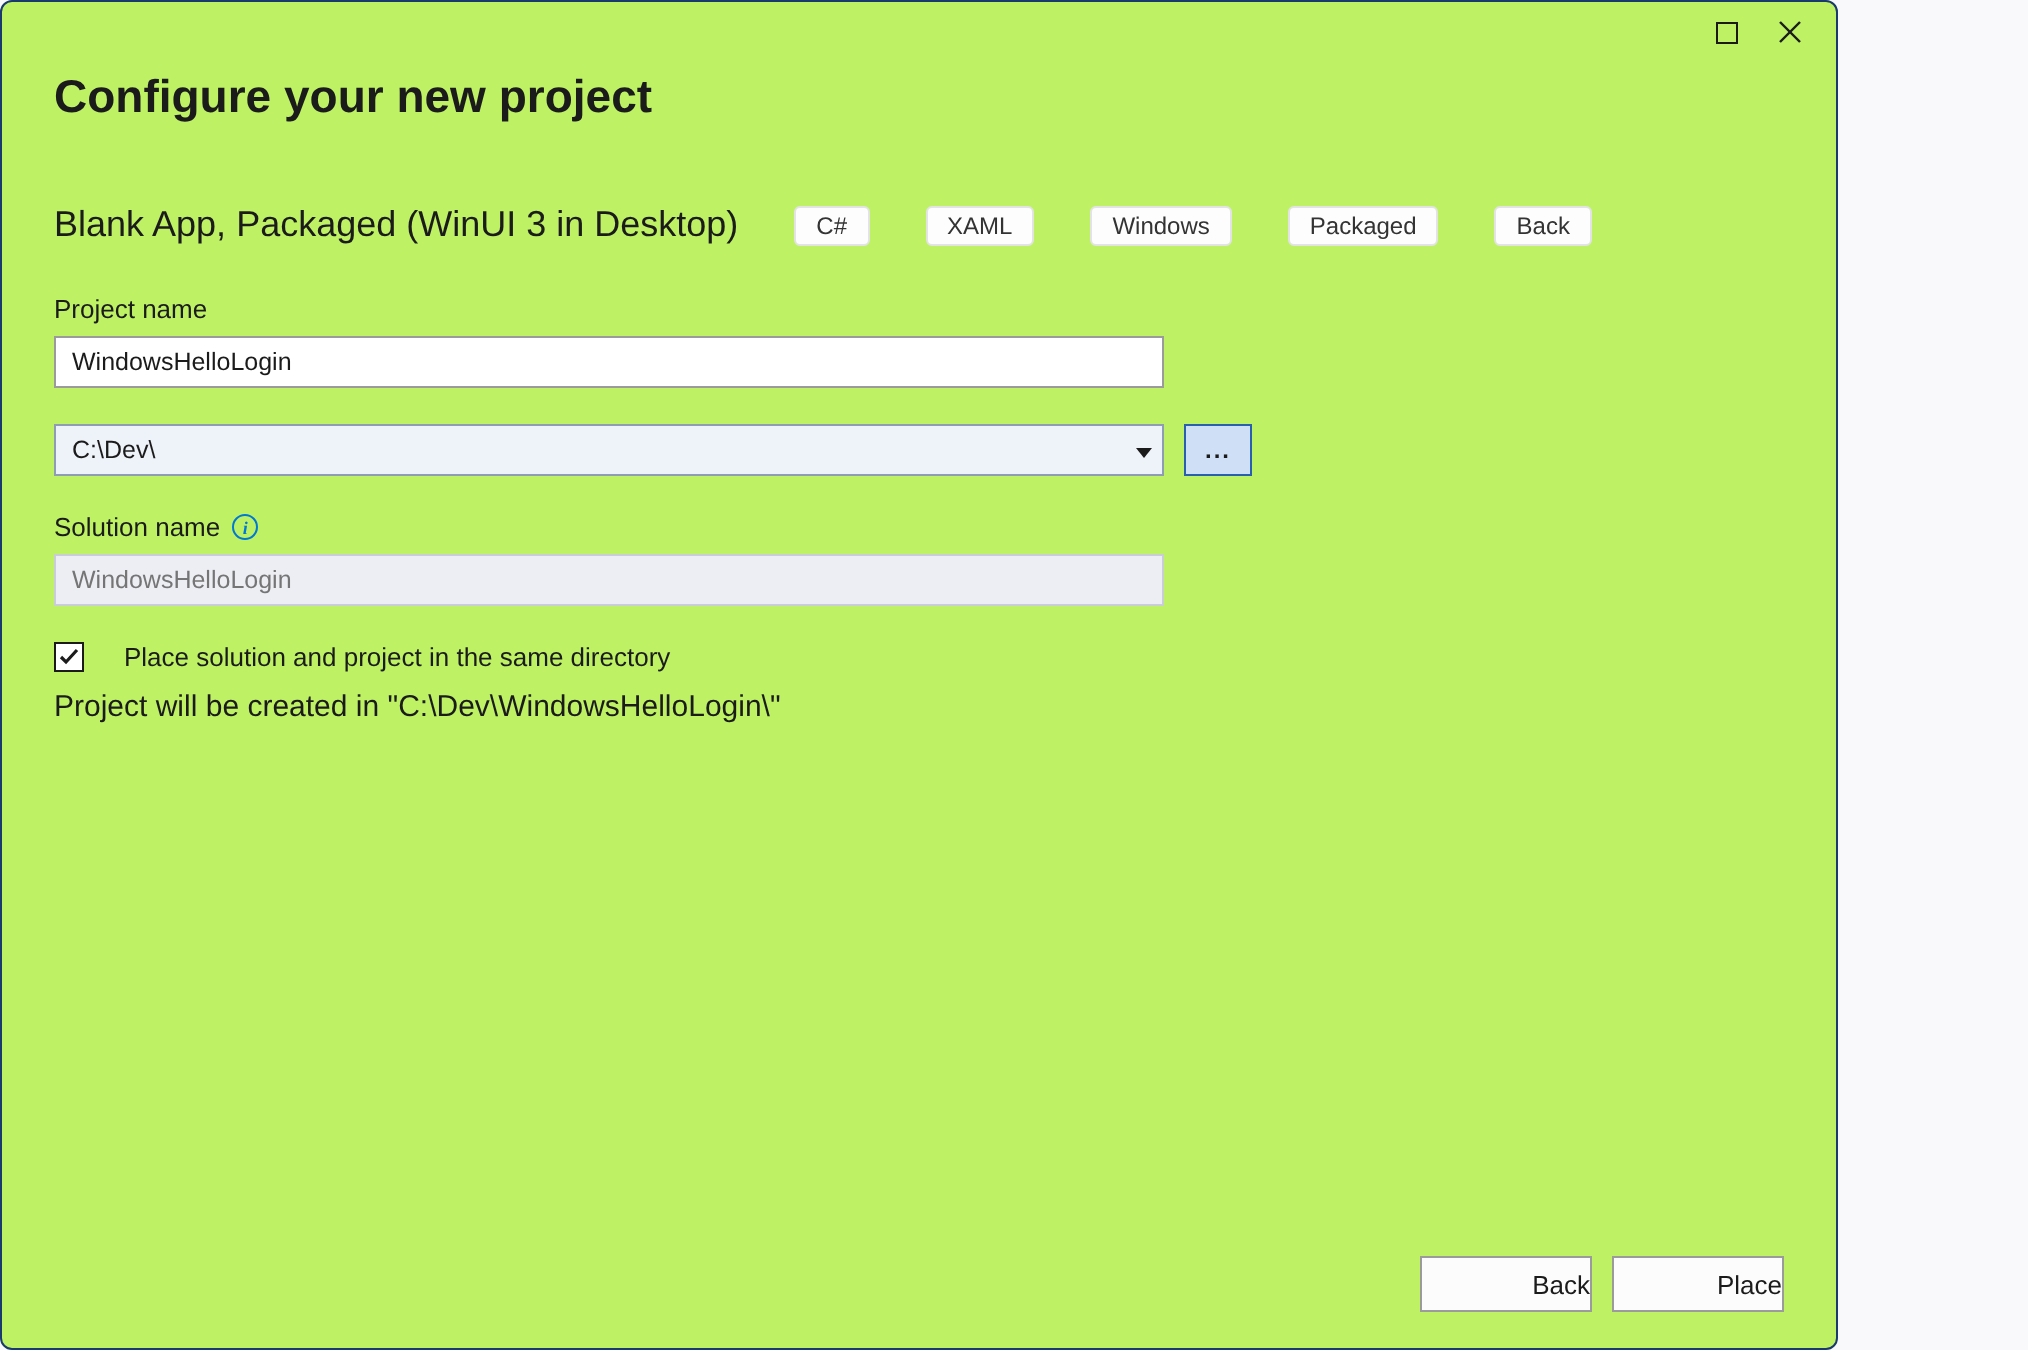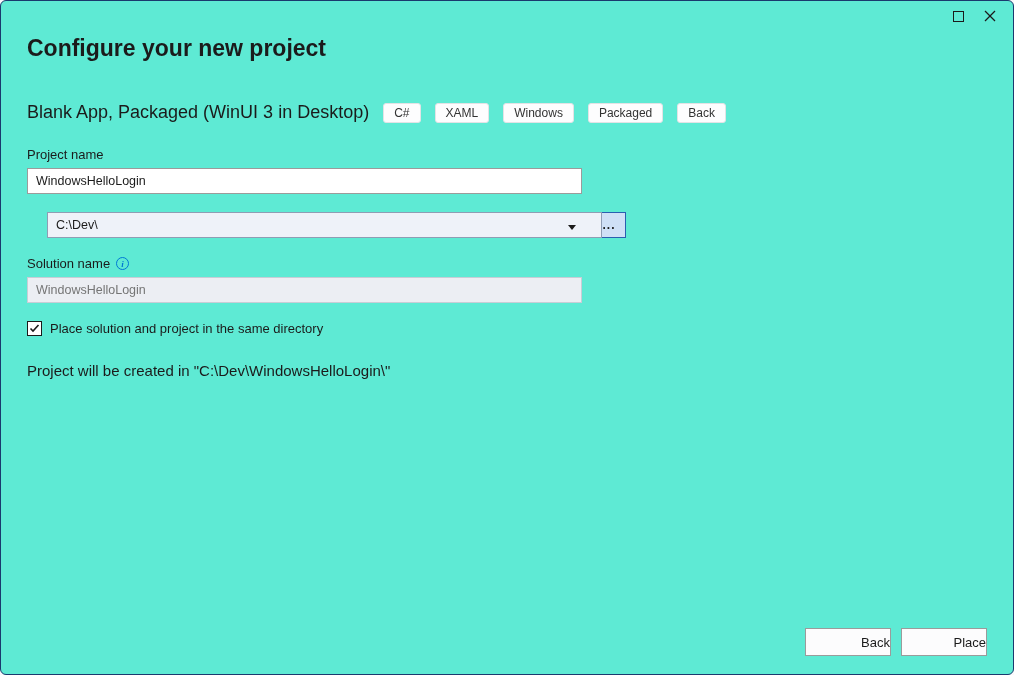--- a/index.html
+++ b/index.html
@@ -8,25 +8,25 @@
       padding: 0;
     }
     body {
       font-family: "Segoe UI", Tahoma, sans-serif;
       background: #f9f9fb;
       width: 1014px;
       height: 675px;
       overflow: hidden;
     }
     .window {
-      width: 1014px;
+      width: 919px;
       height: 675px;
       border: 1px solid #1a3a6e;
       border-radius: 6px;
-      background: #5eead4;
+      background: #bef264;
       position: relative;
     }
     .titlebar {
       position: absolute;
       top: 0;
       right: 0;
       height: 30px;
       display: flex;
       align-items: center;
       gap: 18px;
@@ -45,21 +45,21 @@
     }
     h1.page-title {
       font-size: 23px;
       font-weight: 600;
       color: #1b1b1b;
       margin-bottom: 40px;
     }
     .template-row {
       display: flex;
       align-items: center;
-      gap: 14px;
+      gap: 28px;
       margin-bottom: 24px;
       flex-wrap: wrap;
     }
     .template-name {
       font-size: 18px;
       font-weight: 400;
       color: #1b1b1b;
     }
     .tag {
       border: 1px solid #e3e3e6;
@@ -115,21 +115,20 @@
     }
     .combo-input {
       width: 100%;
       height: 26px;
       border: 1px solid #8f9db4;
       background: #eef2f9;
       padding: 0 24px 0 8px;
       font-size: 12.5px;
       font-family: inherit;
       color: #1b1b1b;
-      margin-left: 20px;
     }
     .combo-caret {
       position: absolute;
       right: 6px;
       top: 50%;
       transform: translateY(-50%);
       pointer-events: none;
     }
     .browse-btn {
       width: 34px;
@@ -148,23 +147,23 @@
       border: 1px solid #c8cdd6;
       background: #eceef3;
       padding: 0 8px;
       font-size: 12.5px;
       font-family: inherit;
       color: #a7adb8;
     }
     .checkbox-row {
       display: flex;
       align-items: flex-start;
-      gap: 8px;
+      gap: 20px;
       margin-top: 14px;
-      margin-bottom: 26px;
+      margin-bottom: 9px;
     }
     .checkbox {
       width: 15px;
       height: 15px;
       border: 1px solid #1b1b1b;
       background: #fff;
       display: inline-flex;
       align-items: center;
       justify-content: center;
       cursor: pointer;

